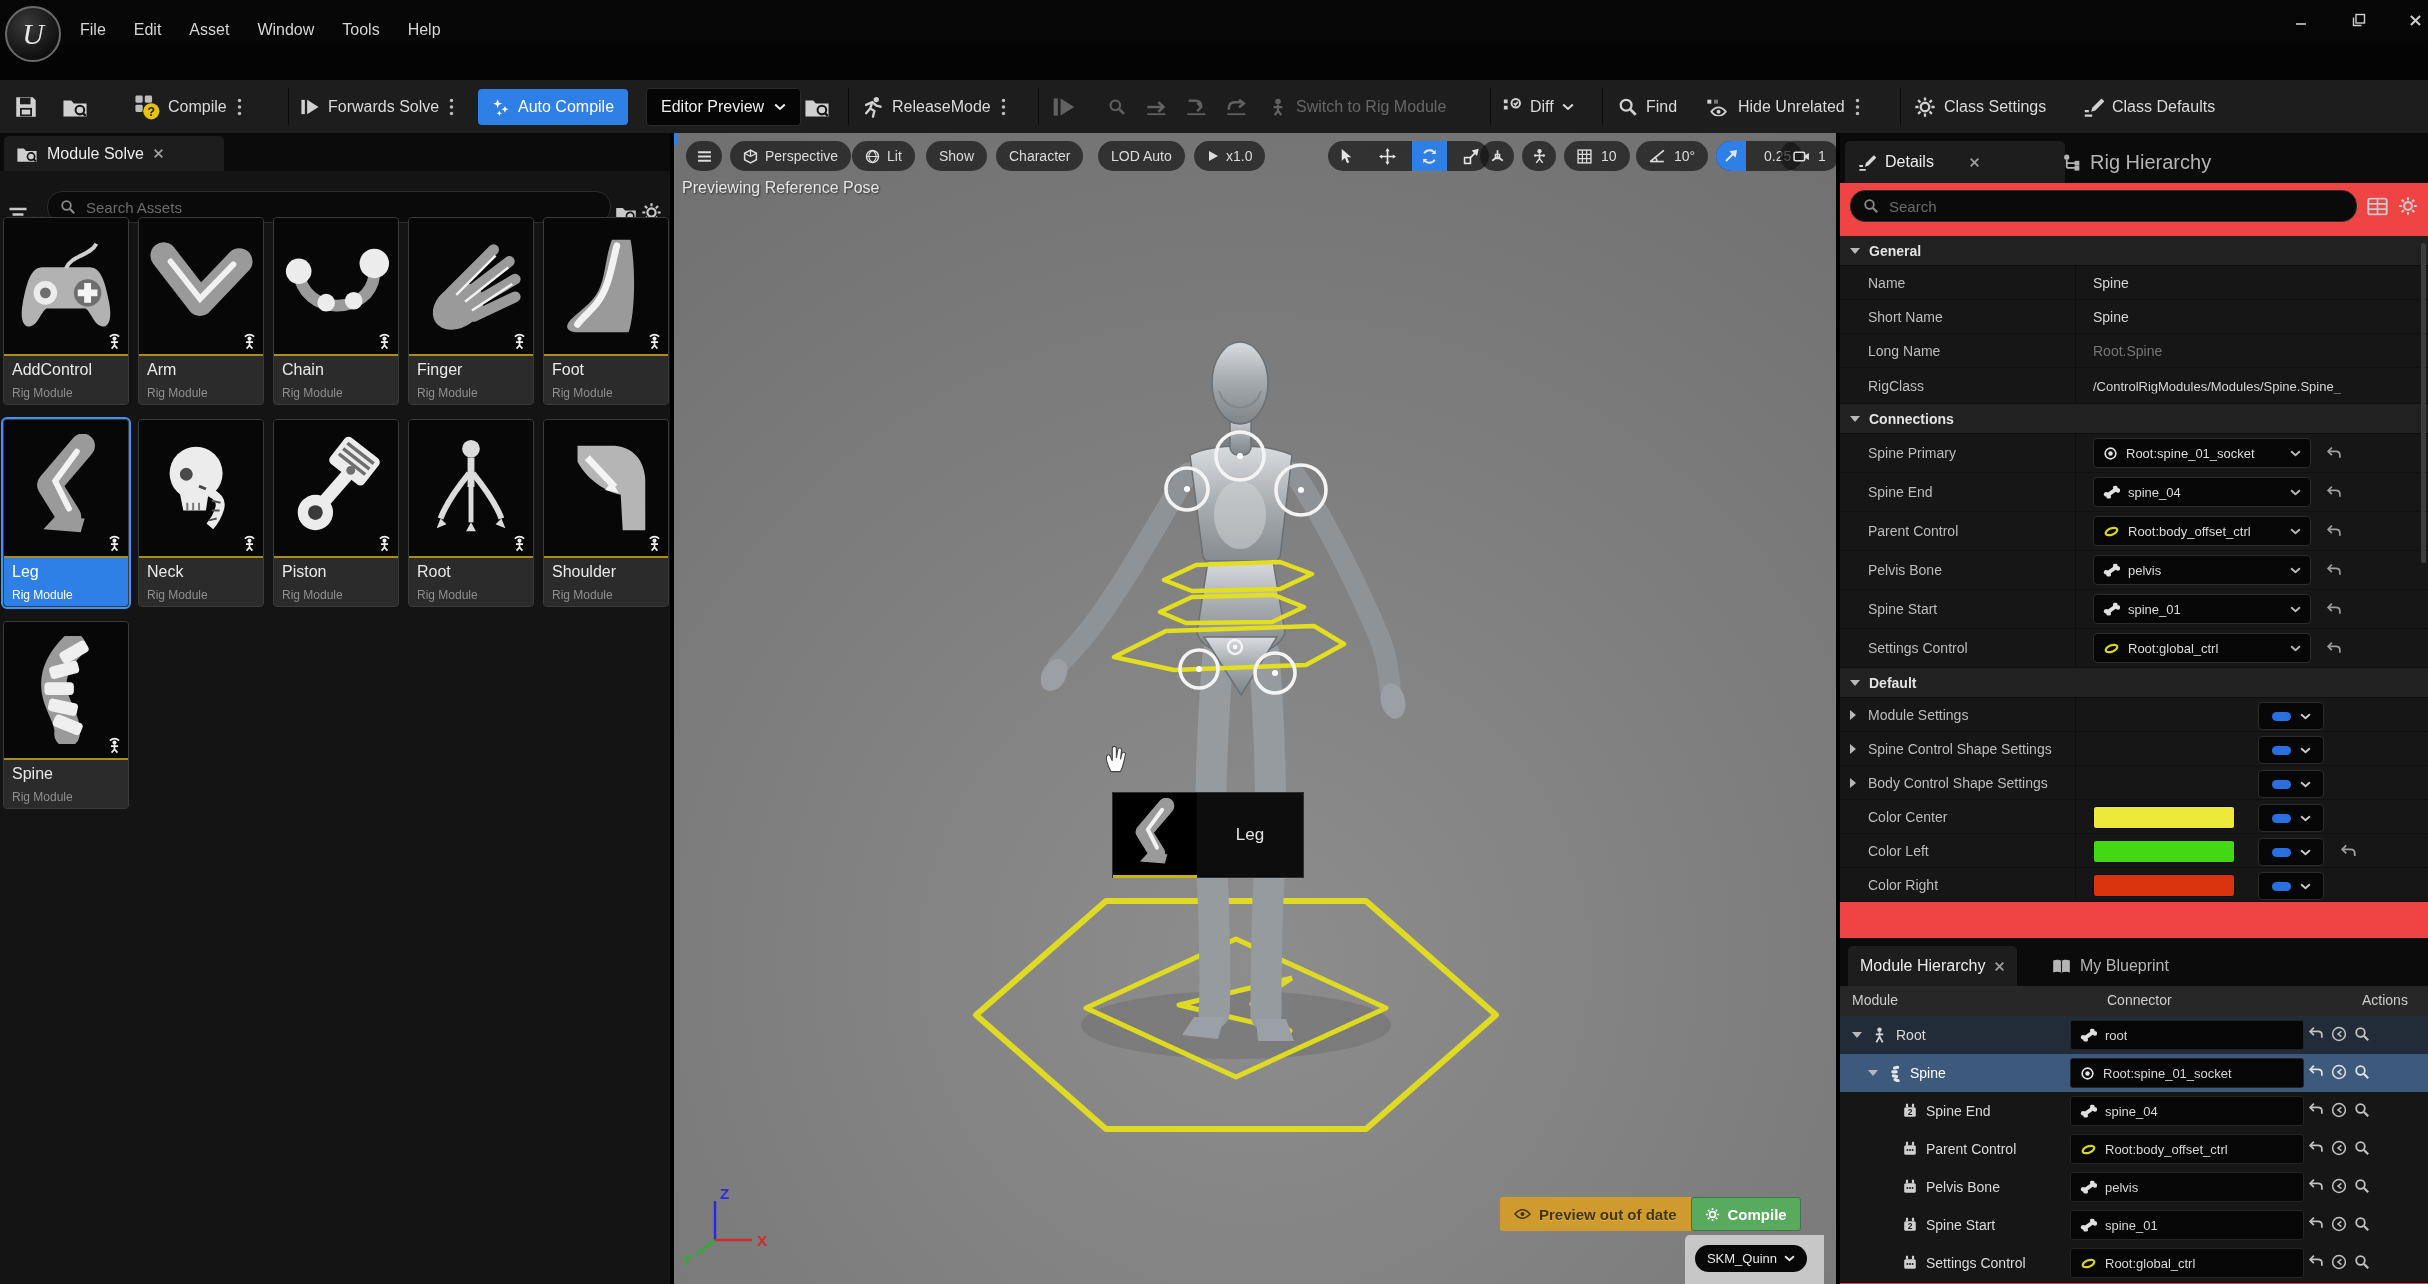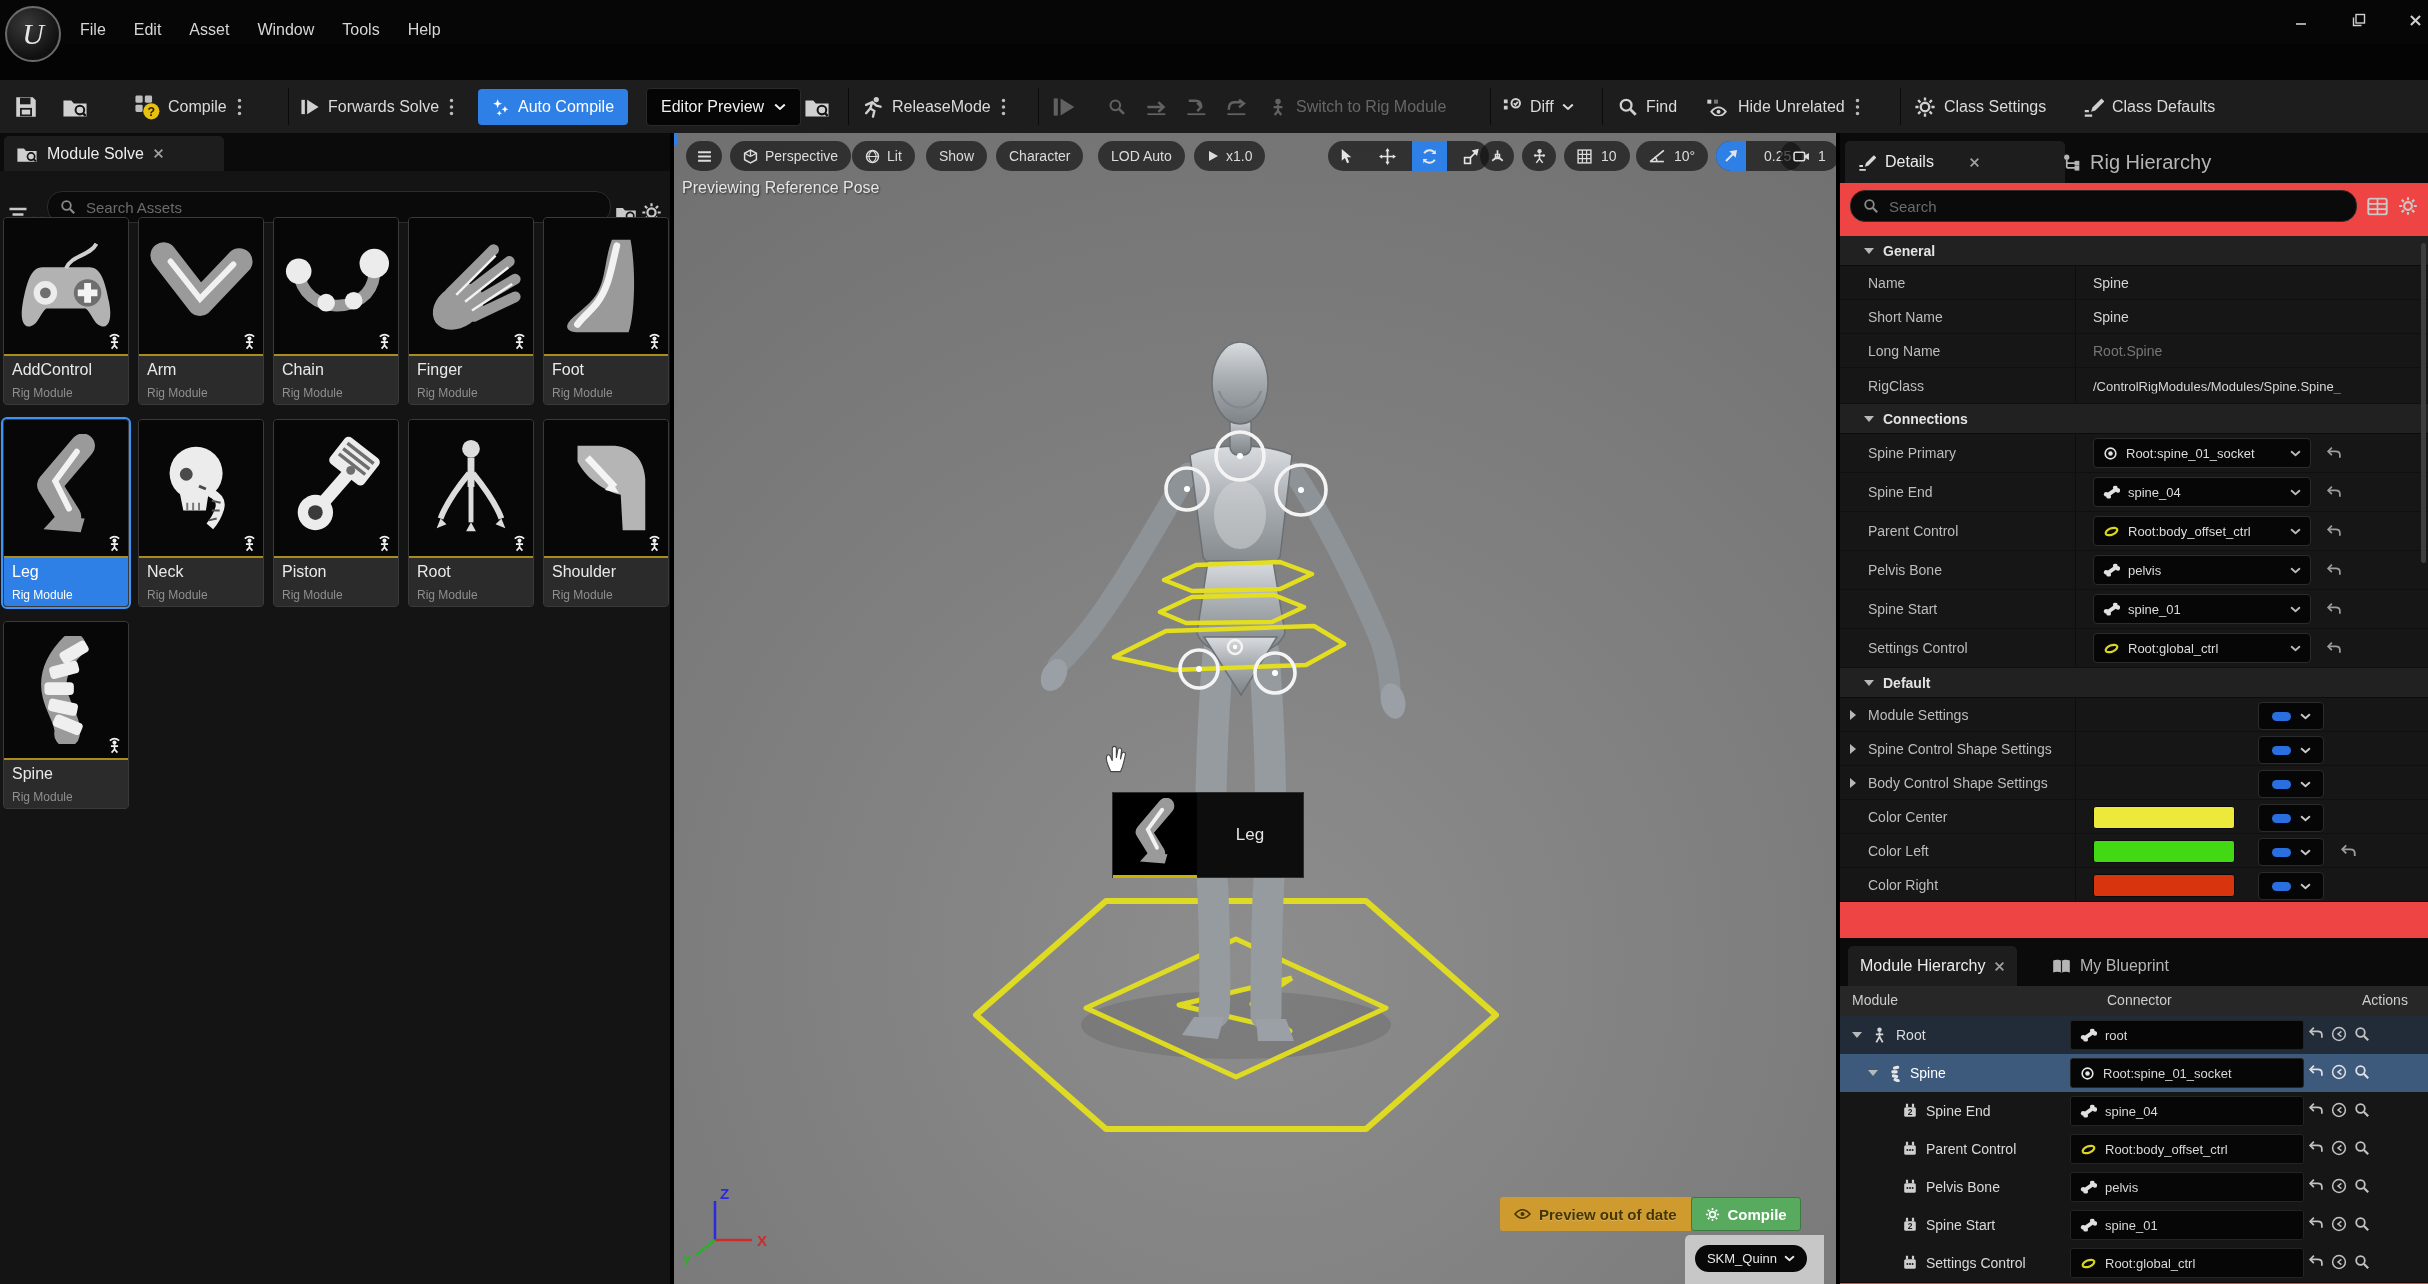--- a/index.html
+++ b/index.html
@@ -76,21 +76,21 @@
                 gap:8px;padding:0 14px;border-radius:3px 0 0 3px;text-shadow:0 1px 0 rgba(255,255,255,0.25);}
   .banner .go{background:#58ab5e;border:1px solid #3c7a41;color:#fff;font-weight:bold;font-size:15px;display:flex;
               align-items:center;gap:8px;padding:0 13px;border-radius:3px;}
   .skm-panel{position:absolute;left:1011px;top:1102px;width:139px;height:49px;background:#c7c7c7;border-radius:5px 0 0 0;}
   .skm-pill{position:absolute;left:10px;top:10px;width:112px;height:27px;background:#080808;border-radius:14px;
             display:flex;align-items:center;justify-content:center;gap:7px;color:#e8e8e8;font-size:13px;}
   .focus-notch{position:absolute;left:0;top:0;width:4px;height:12px;background:#2e7fe6;}
   
   .dt-search{left:10px;top:56px;width:568px;height:34px;display:flex;align-items:center;gap:10px;}
   .sec-head{position:absolute;left:0;width:588px;height:30px;background:#212121;border-bottom:1px solid #0c0c0c;
-            display:flex;align-items:center;gap:9px;padding-left:24px;box-sizing:border-box;color:#e3e3e3;font-weight:bold;font-size:14px;}
+            display:flex;align-items:center;gap:9px;padding-left:10px;box-sizing:border-box;color:#e3e3e3;font-weight:bold;font-size:14px;}
   .prow{position:absolute;left:0;width:588px;border-bottom:1px solid #101010;background:#161616;box-sizing:border-box;}
   .prow .lbl{position:absolute;left:28px;top:50%;transform:translateY(-50%);color:#bdbdbd;font-size:14px;white-space:nowrap;}
   .prow .val{position:absolute;left:253px;top:50%;transform:translateY(-50%);color:#d6d6d6;font-size:14px;
              white-space:nowrap;overflow:hidden;max-width:330px;}
   .colsep{position:absolute;left:235px;top:0;bottom:0;width:1px;background:#0e0e0e;}
   .dd{position:absolute;left:253px;top:4px;width:218px;height:30px;background:#060606;border:1px solid #2b2b2b;
       border-radius:4px;display:flex;align-items:center;gap:8px;padding:0 9px;box-sizing:border-box;}
   .dd .dtx{flex:1;color:#dcdcdc;font-size:13px;white-space:nowrap;overflow:hidden;}
   .reset{position:absolute;left:486px;top:50%;transform:translateY(-50%);color:#9d9d9d;}
   .pillbox{position:absolute;left:418px;top:4px;width:64px;height:26px;background:#060606;border:1px solid #2b2b2b;

